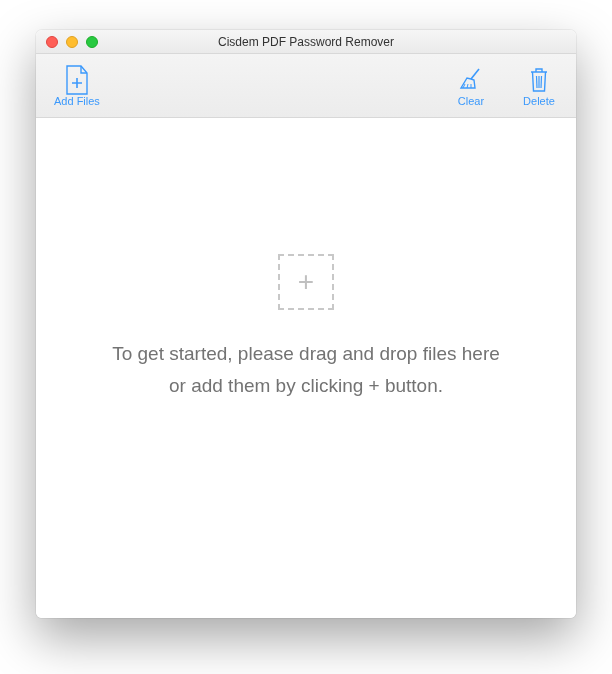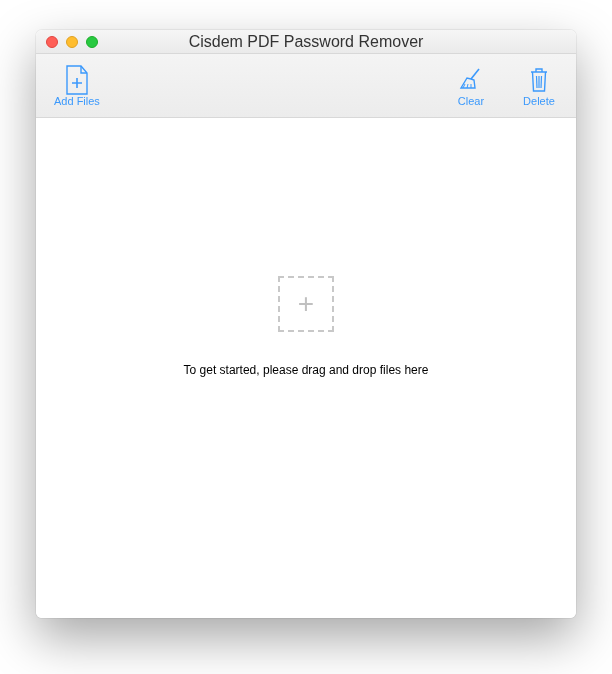--- a/index.html
+++ b/index.html
@@ -43,21 +43,21 @@
       border-radius: 50%;
     }
     .tl-close { background: #ff5f57; border: 0.5px solid #e14640; }
     .tl-min { background: #ffbd2e; border: 0.5px solid #dfa123; }
     .tl-max { background: #28c940; border: 0.5px solid #1dad2b; }
     .window-title {
       position: absolute;
       left: 0;
       right: 0;
       text-align: center;
-      font-size: 16px;
+      font-size: 12px;
       color: #333;
       font-weight: 400;
       pointer-events: none;
     }
     .toolbar {
       height: 64px;
       background: linear-gradient(to bottom, #f4f4f4, #ececec);
       border-bottom: 1px solid #d8d8d8;
       display: flex;
       align-items: center;
@@ -111,22 +111,22 @@
       margin-bottom: 28px;
       cursor: pointer;
     }
     .plus {
       font-size: 28px;
       font-weight: 200;
       color: #c0c0c0;
       line-height: 1;
     }
     .hint-line {
-      color: #000000;
-      font-size: 12px;
+      color: #737373;
+      font-size: 19px;
       line-height: 1.7;
     }
   </style>
 </head>
 <body>
 
 <div class="window">
 
   <div class="titlebar">
     <div class="traffic-lights">
@@ -178,15 +178,16 @@
         <span class="toolbar-button-label">Delete</span>
       </div>
     </div>
   </div>
 
   <div class="content">
     <div class="dropzone">
       <span class="plus">+</span>
     </div>
     <div class="hint-line">To get started, please drag and drop files here</div>
+    <div class="hint-line">or add them by clicking + button.</div>
   </div>
 
 </div>
 
 </body></html>

